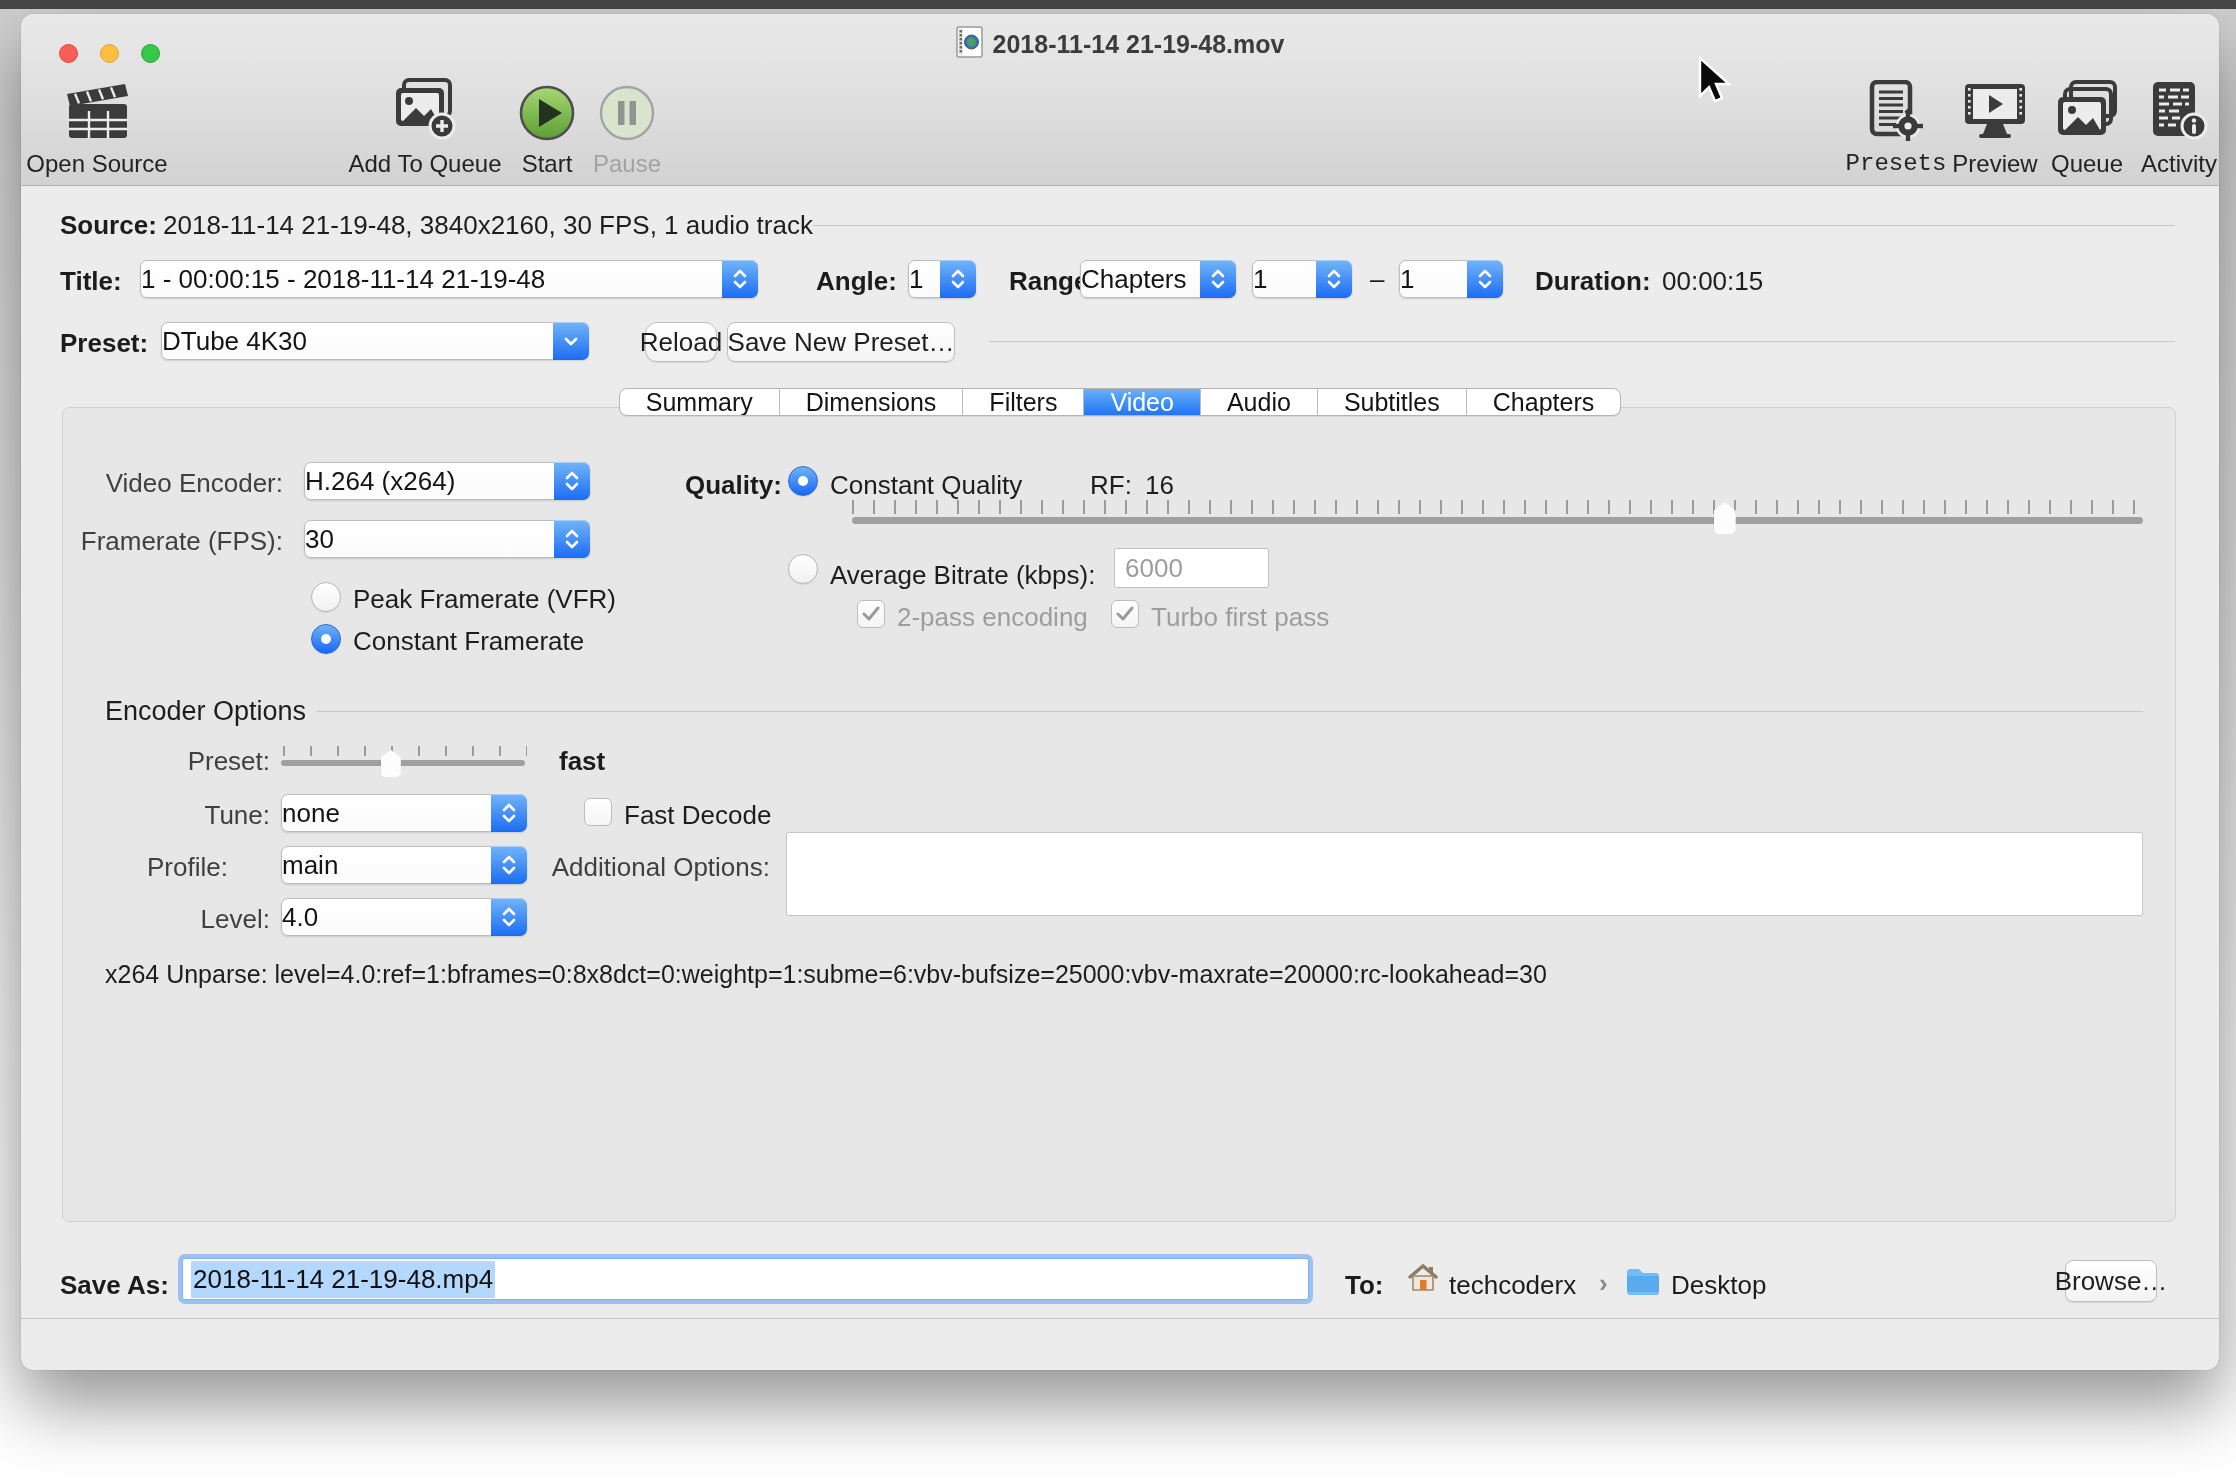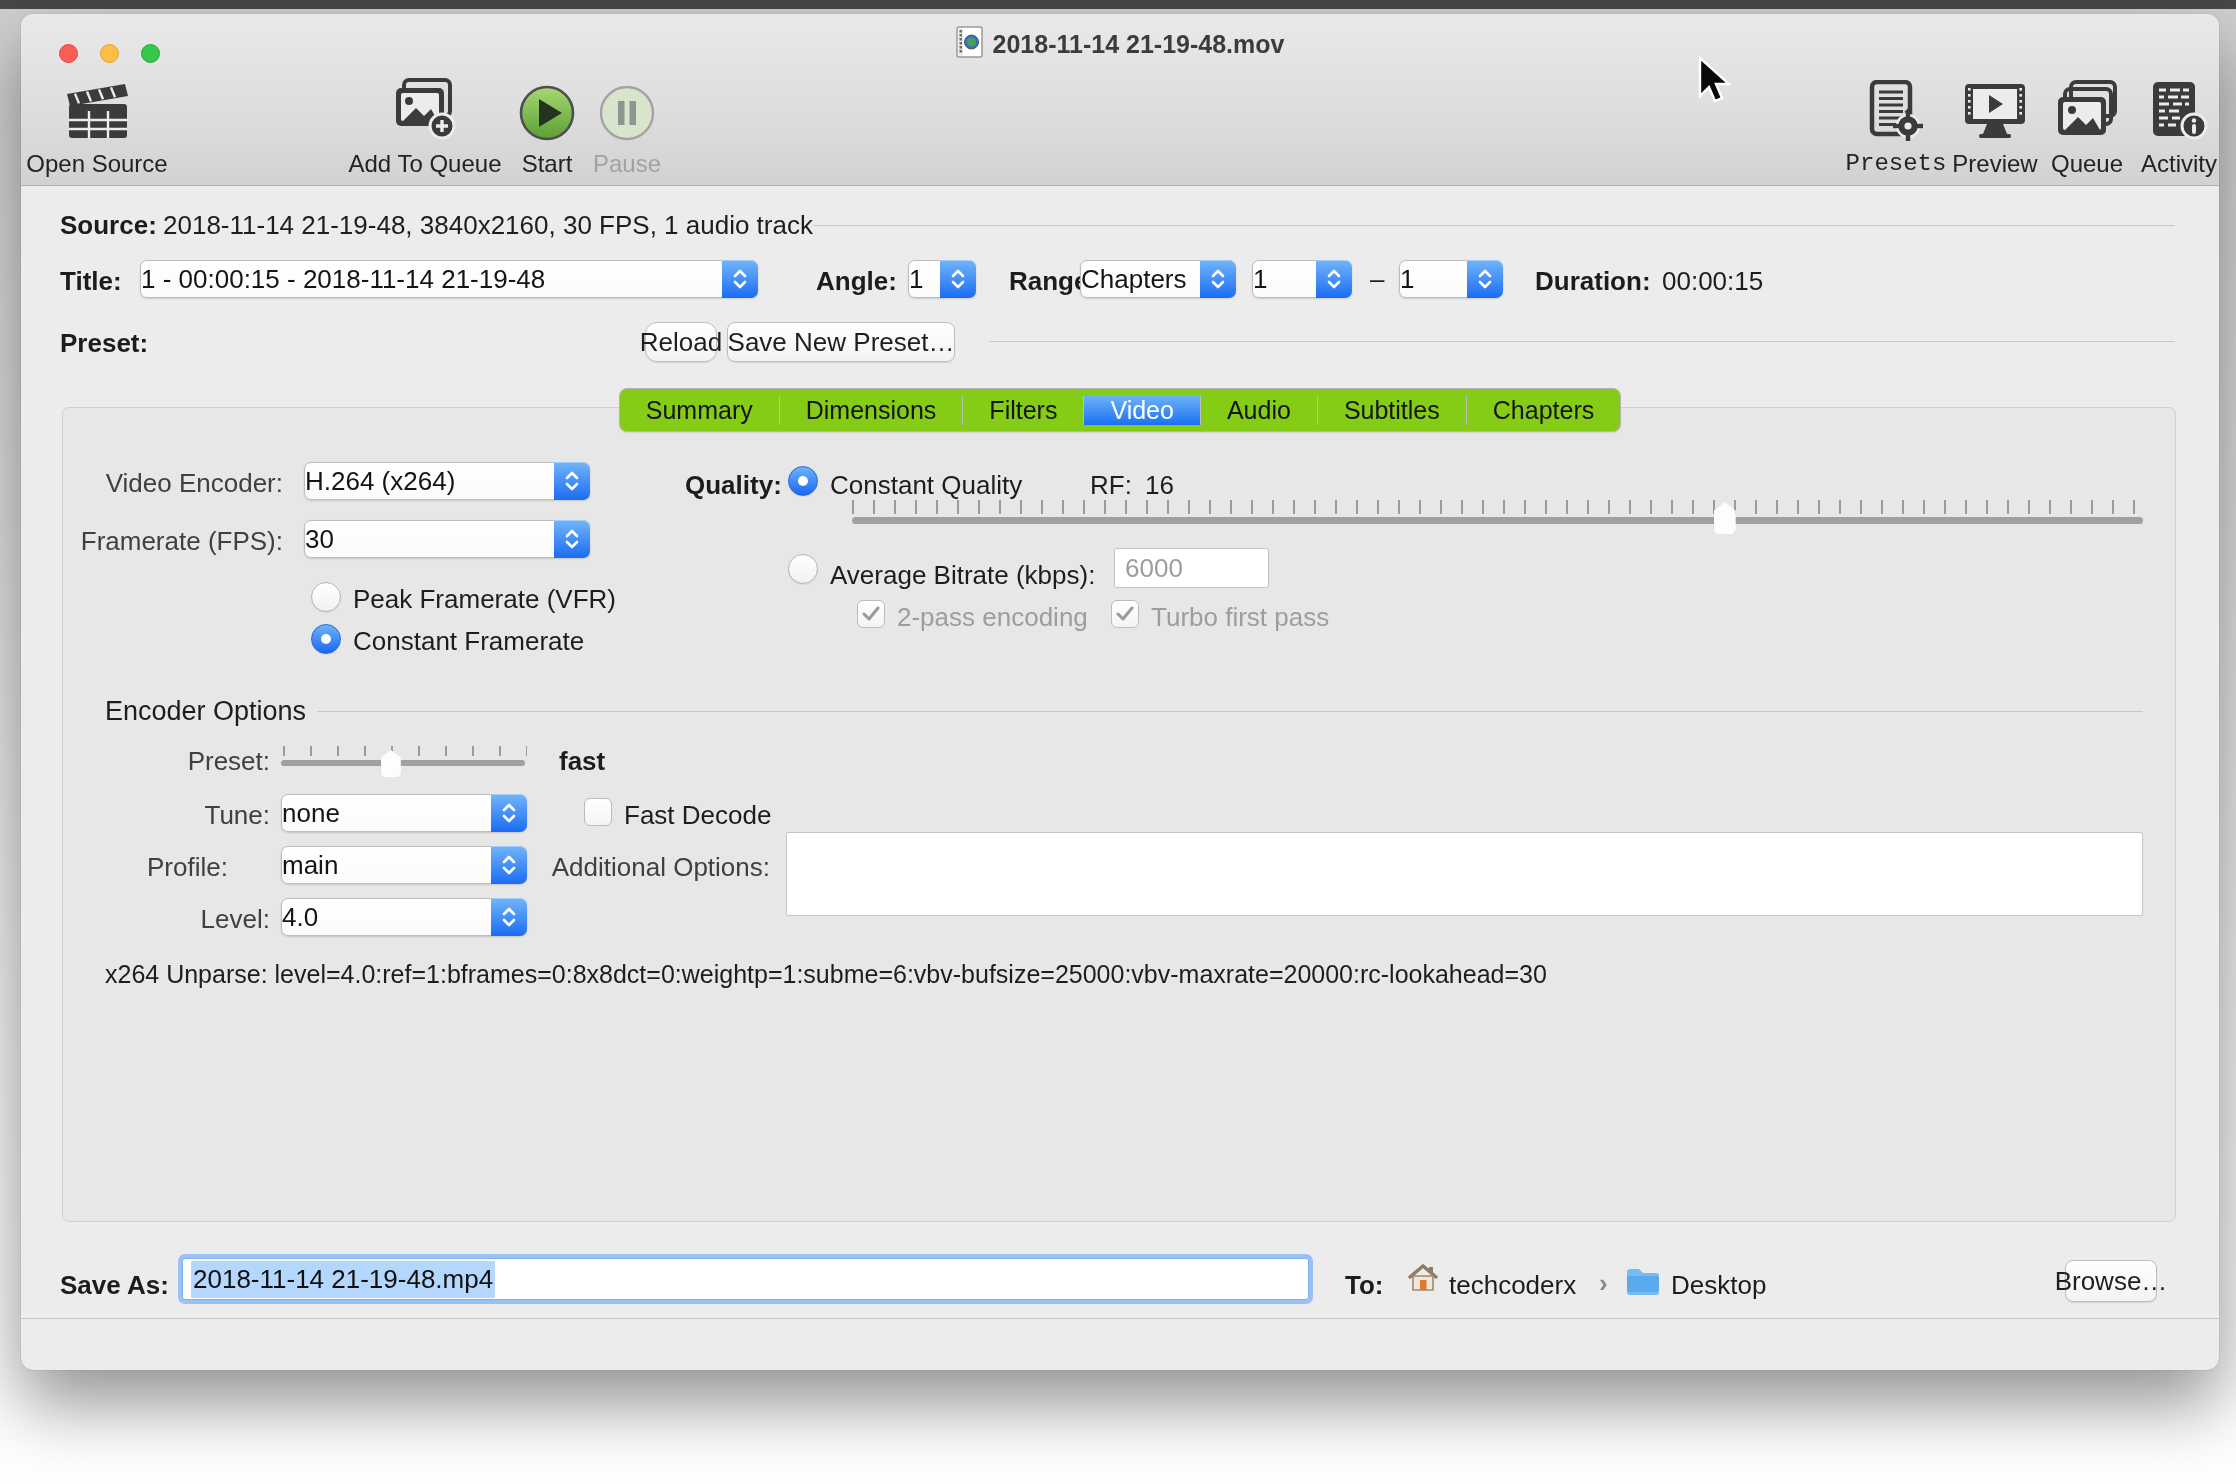--- a/index.html
+++ b/index.html
@@ -79,21 +79,21 @@
     display:flex; align-items:center; justify-content:center;
   }
   .cb svg { display:block; }
   .disabled-text { color:#9d9d9d !important; }
 
   
   .tabs {
     position:absolute; top:374px; left:0; right:0; display:flex; justify-content:center;
   }
   .tabgroup {
-    display:flex; height:44px; background:#84cc16; border:1px solid #b4b4b4; border-radius:8px;
+    display:flex; height:28px; background:#ffffff; border:1px solid #b4b4b4; border-radius:8px;
     overflow:hidden; box-shadow:0 1px 1px rgba(0,0,0,.08);align-items:center;
   }
   .tab {
     display:flex; align-items:center; justify-content:center;
     padding:0 26px; font-size:25px; color:#141414; border-left:1px solid #bdbdbd;
     white-space:nowrap;
   }
   .tab:first-child { border-left:none; }
   .tab.active { background:linear-gradient(#6db2f8,#1a70f5); color:#fff; }
 
@@ -393,20 +393,28 @@
       <svg width="16" height="24" viewBox="0 0 16 24">
           <path d="M3 9 L8 4 L13 9" fill="none" stroke="#fff" stroke-width="2.6" stroke-linecap="round" stroke-linejoin="round"></path>
           <path d="M3 15 L8 20 L13 15" fill="none" stroke="#fff" stroke-width="2.6" stroke-linecap="round" stroke-linejoin="round"></path>
         </svg>
     </span>
   </div>
   <div class="lbl" style="left:1514px; top:252px;">Duration:</div>
   <div class="val" style="left:1641px; top:252px;">00:00:15</div>
 
   <div class="lbl" style="left:39px; top:314px;">Preset:</div>
+  <div class="popup" style="left:140px; top:308px; width:428px;">
+    <span>DTube 4K30</span>
+    <span class="cap">
+      <svg width="18" height="18" viewBox="0 0 18 18">
+          <path d="M4 7 L9 12 L14 7" fill="none" stroke="#fff" stroke-width="2.8" stroke-linecap="round" stroke-linejoin="round"></path>
+        </svg>
+    </span>
+  </div>
   <div class="btn" style="left:624px; top:308px; width:72px; height:40px;border-radius:12px;">Reload</div>
   <div class="btn" style="left:706px; top:308px; width:228px; height:40px;">Save New Preset…</div>
   <div class="divline" style="left:968px; top:327px; width:1186px;"></div>
 
   <div class="content-box"></div>
   <div class="tabs">
     <div class="tabgroup">
       <div class="tab">Summary</div>
       <div class="tab">Dimensions</div>
       <div class="tab">Filters</div>

